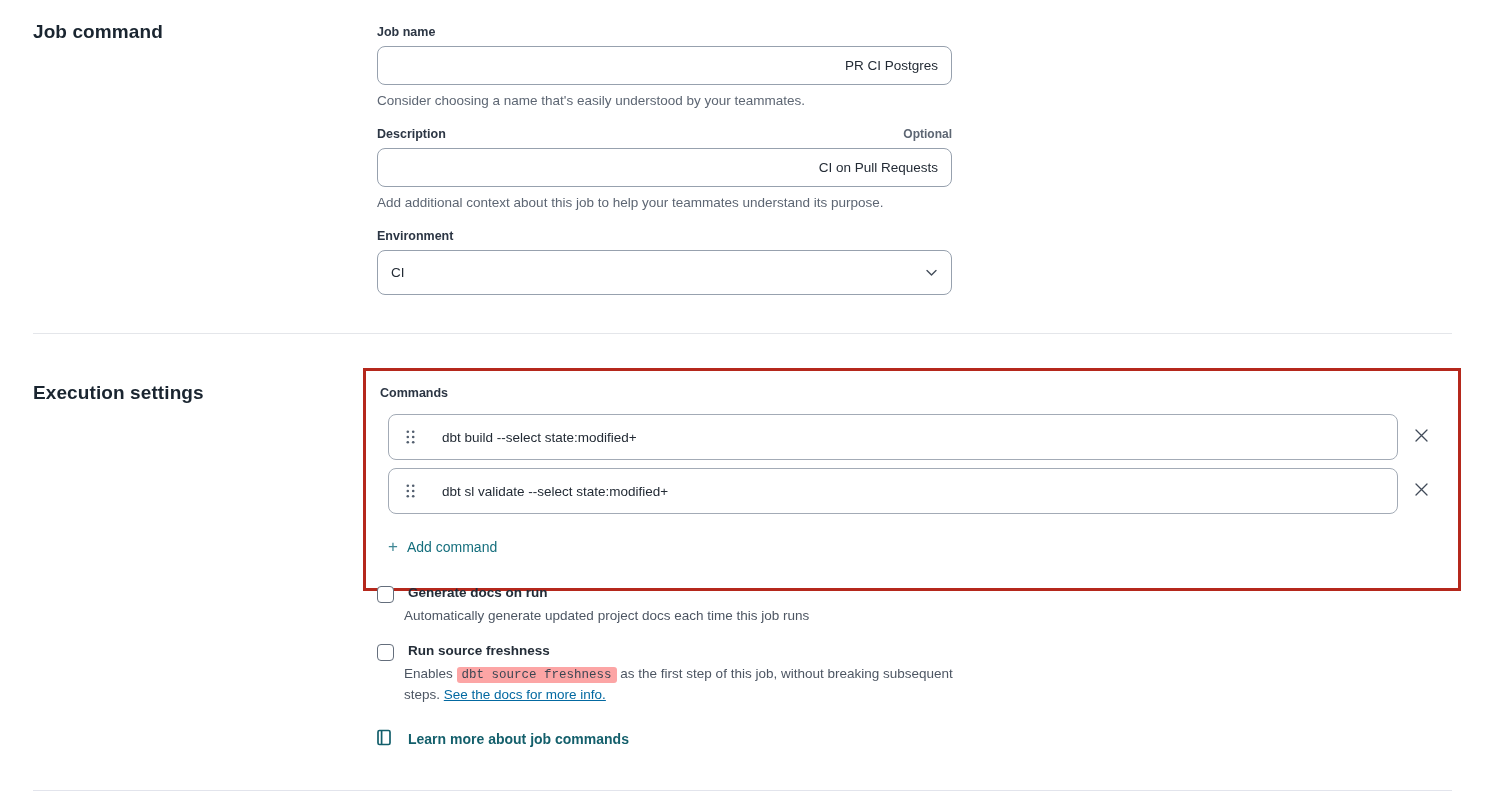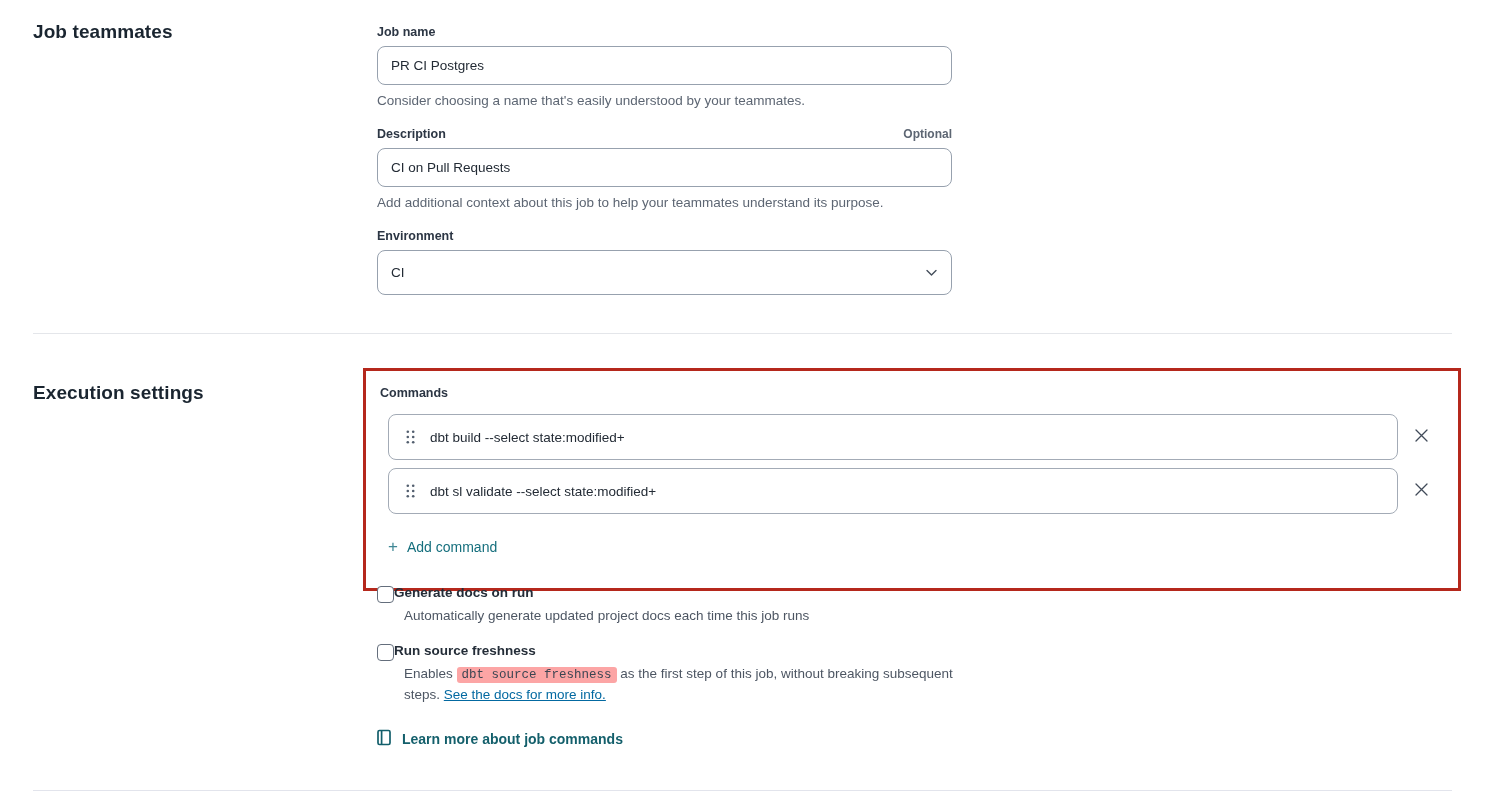--- a/index.html
+++ b/index.html
@@ -62,20 +62,21 @@
     width: 100%;
     height: 39px;
     border: 1px solid #97a1ae;
     border-radius: 8px;
     padding: 0 13px;
     font-family: "Liberation Sans", sans-serif;
     font-size: 13.5px;
     color: #232b35;
     background: #fff;
     outline: none;
+    text-align: right;
   }
   .helper-text {
     margin-top: 8px;
     font-size: 13.5px;
     color: #5d6673;
   }
   .select-box {
     position: relative;
     width: 100%;
     height: 45px;
@@ -132,20 +133,21 @@
   }
   .command-text {
     border: none;
     outline: none;
     background: transparent;
     flex: 1;
     font-family: "Liberation Sans", sans-serif;
     font-size: 13.5px;
     color: #232b35;
     height: 100%;
+    margin-left: 12px;
   }
   .remove-command-btn {
     width: 46px;
     height: 46px;
     display: flex;
     align-items: center;
     justify-content: center;
     background: none;
     border: none;
     cursor: pointer;
@@ -165,21 +167,21 @@
   }
   #add-command-btn .plus { font-size: 17px; line-height: 1; color: #3f8795; }
 
   
   #exec-options {
     position: absolute;
     left: 377px;
     top: 585px;
     width: 578px;
   }
-  .checkbox-row { display: flex; align-items: flex-start; gap: 0; }
+  .checkbox-row { display: flex; align-items: flex-start; gap: 14px; }
   .checkbox {
     width: 17px;
     height: 17px;
     border: 1.6px solid #646e7c;
     border-radius: 4px;
     background: #fff;
     flex: 0 0 auto;
     margin-top: 1px;
     cursor: pointer;
   }
@@ -207,32 +209,32 @@
   }
   .docs-link {
     color: #0369a1;
     text-decoration: underline;
     cursor: pointer;
   }
   #learn-more-link {
     margin-top: 24px;
     display: inline-flex;
     align-items: center;
-    gap: 11px;
+    gap: 17px;
     color: #135f6b;
     font-size: 14px;
     font-weight: 700;
     text-decoration: none;
     cursor: pointer;
   }
 </style>
 </head>
 <body>
 
-<h2 class="section-heading" id="job-settings-heading">Job teammates</h2>
+<h2 class="section-heading" id="job-settings-heading">Job command</h2>
 
 <div id="job-form">
 
   <div class="field">
     <div class="field-label-row">
       <label class="field-label">Job name</label>
     </div>
     <input class="text-input" type="text" value="PR CI Postgres" style="">
     <div class="helper-text">Consider choosing a name that's easily understood by your teammates.</div>
   </div>

